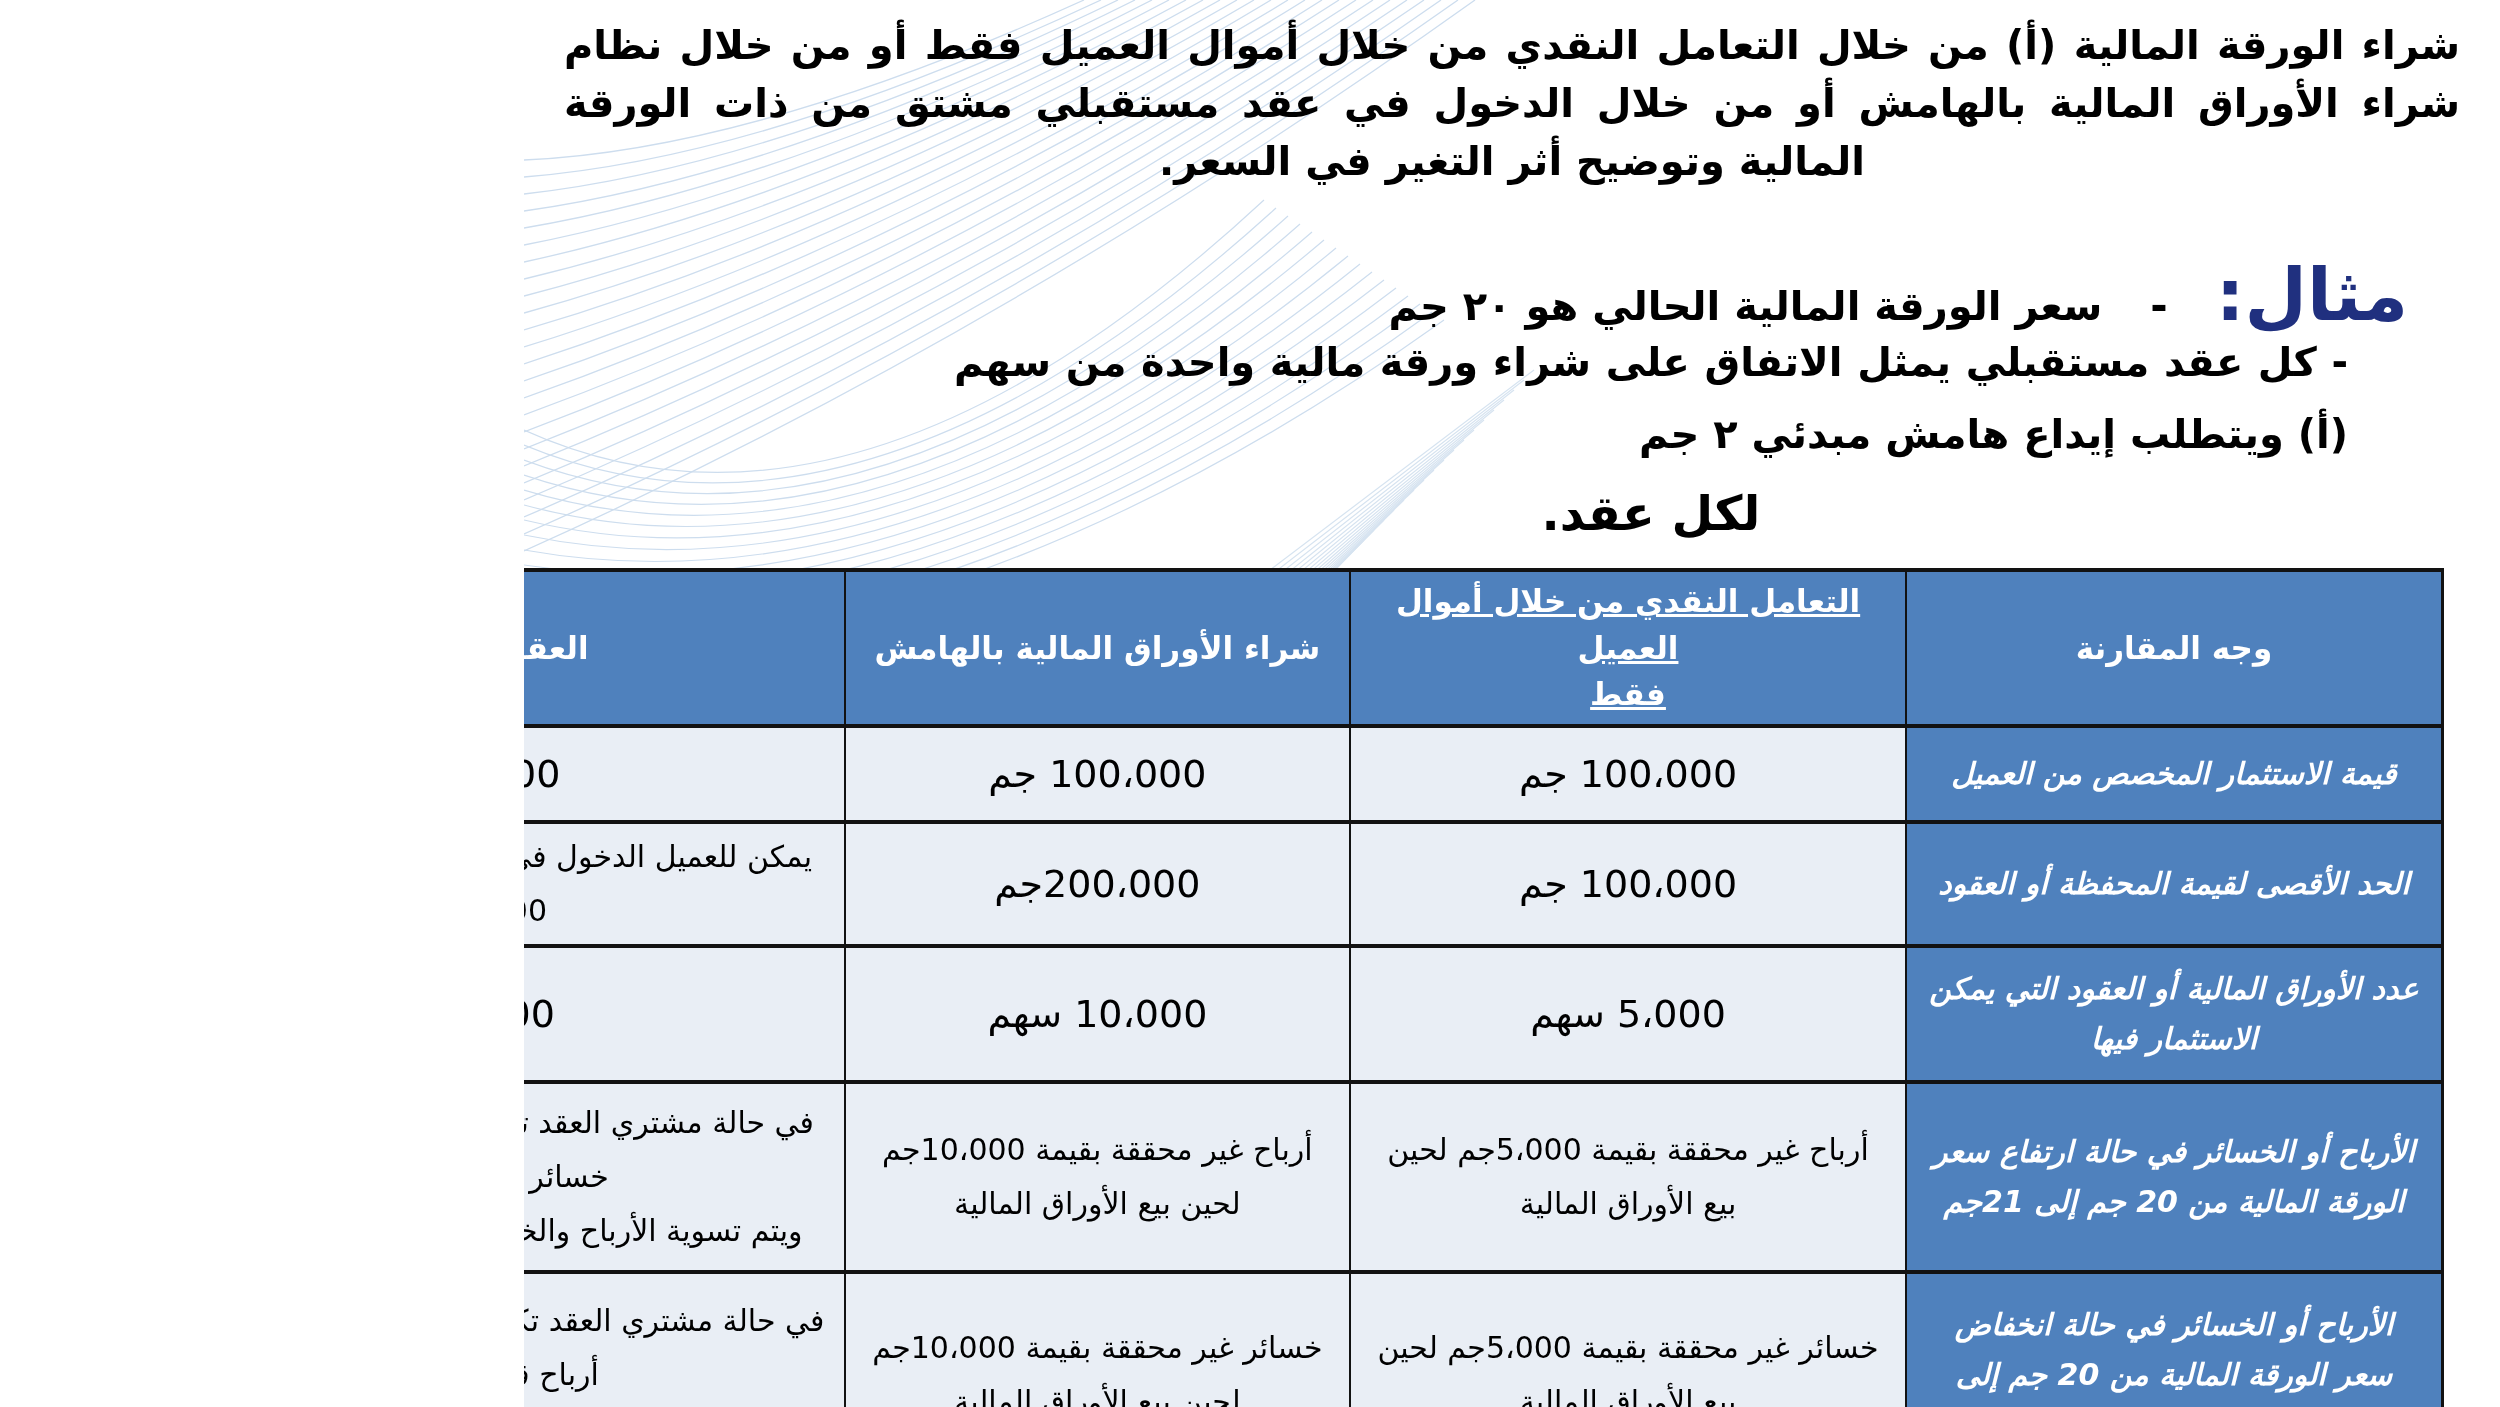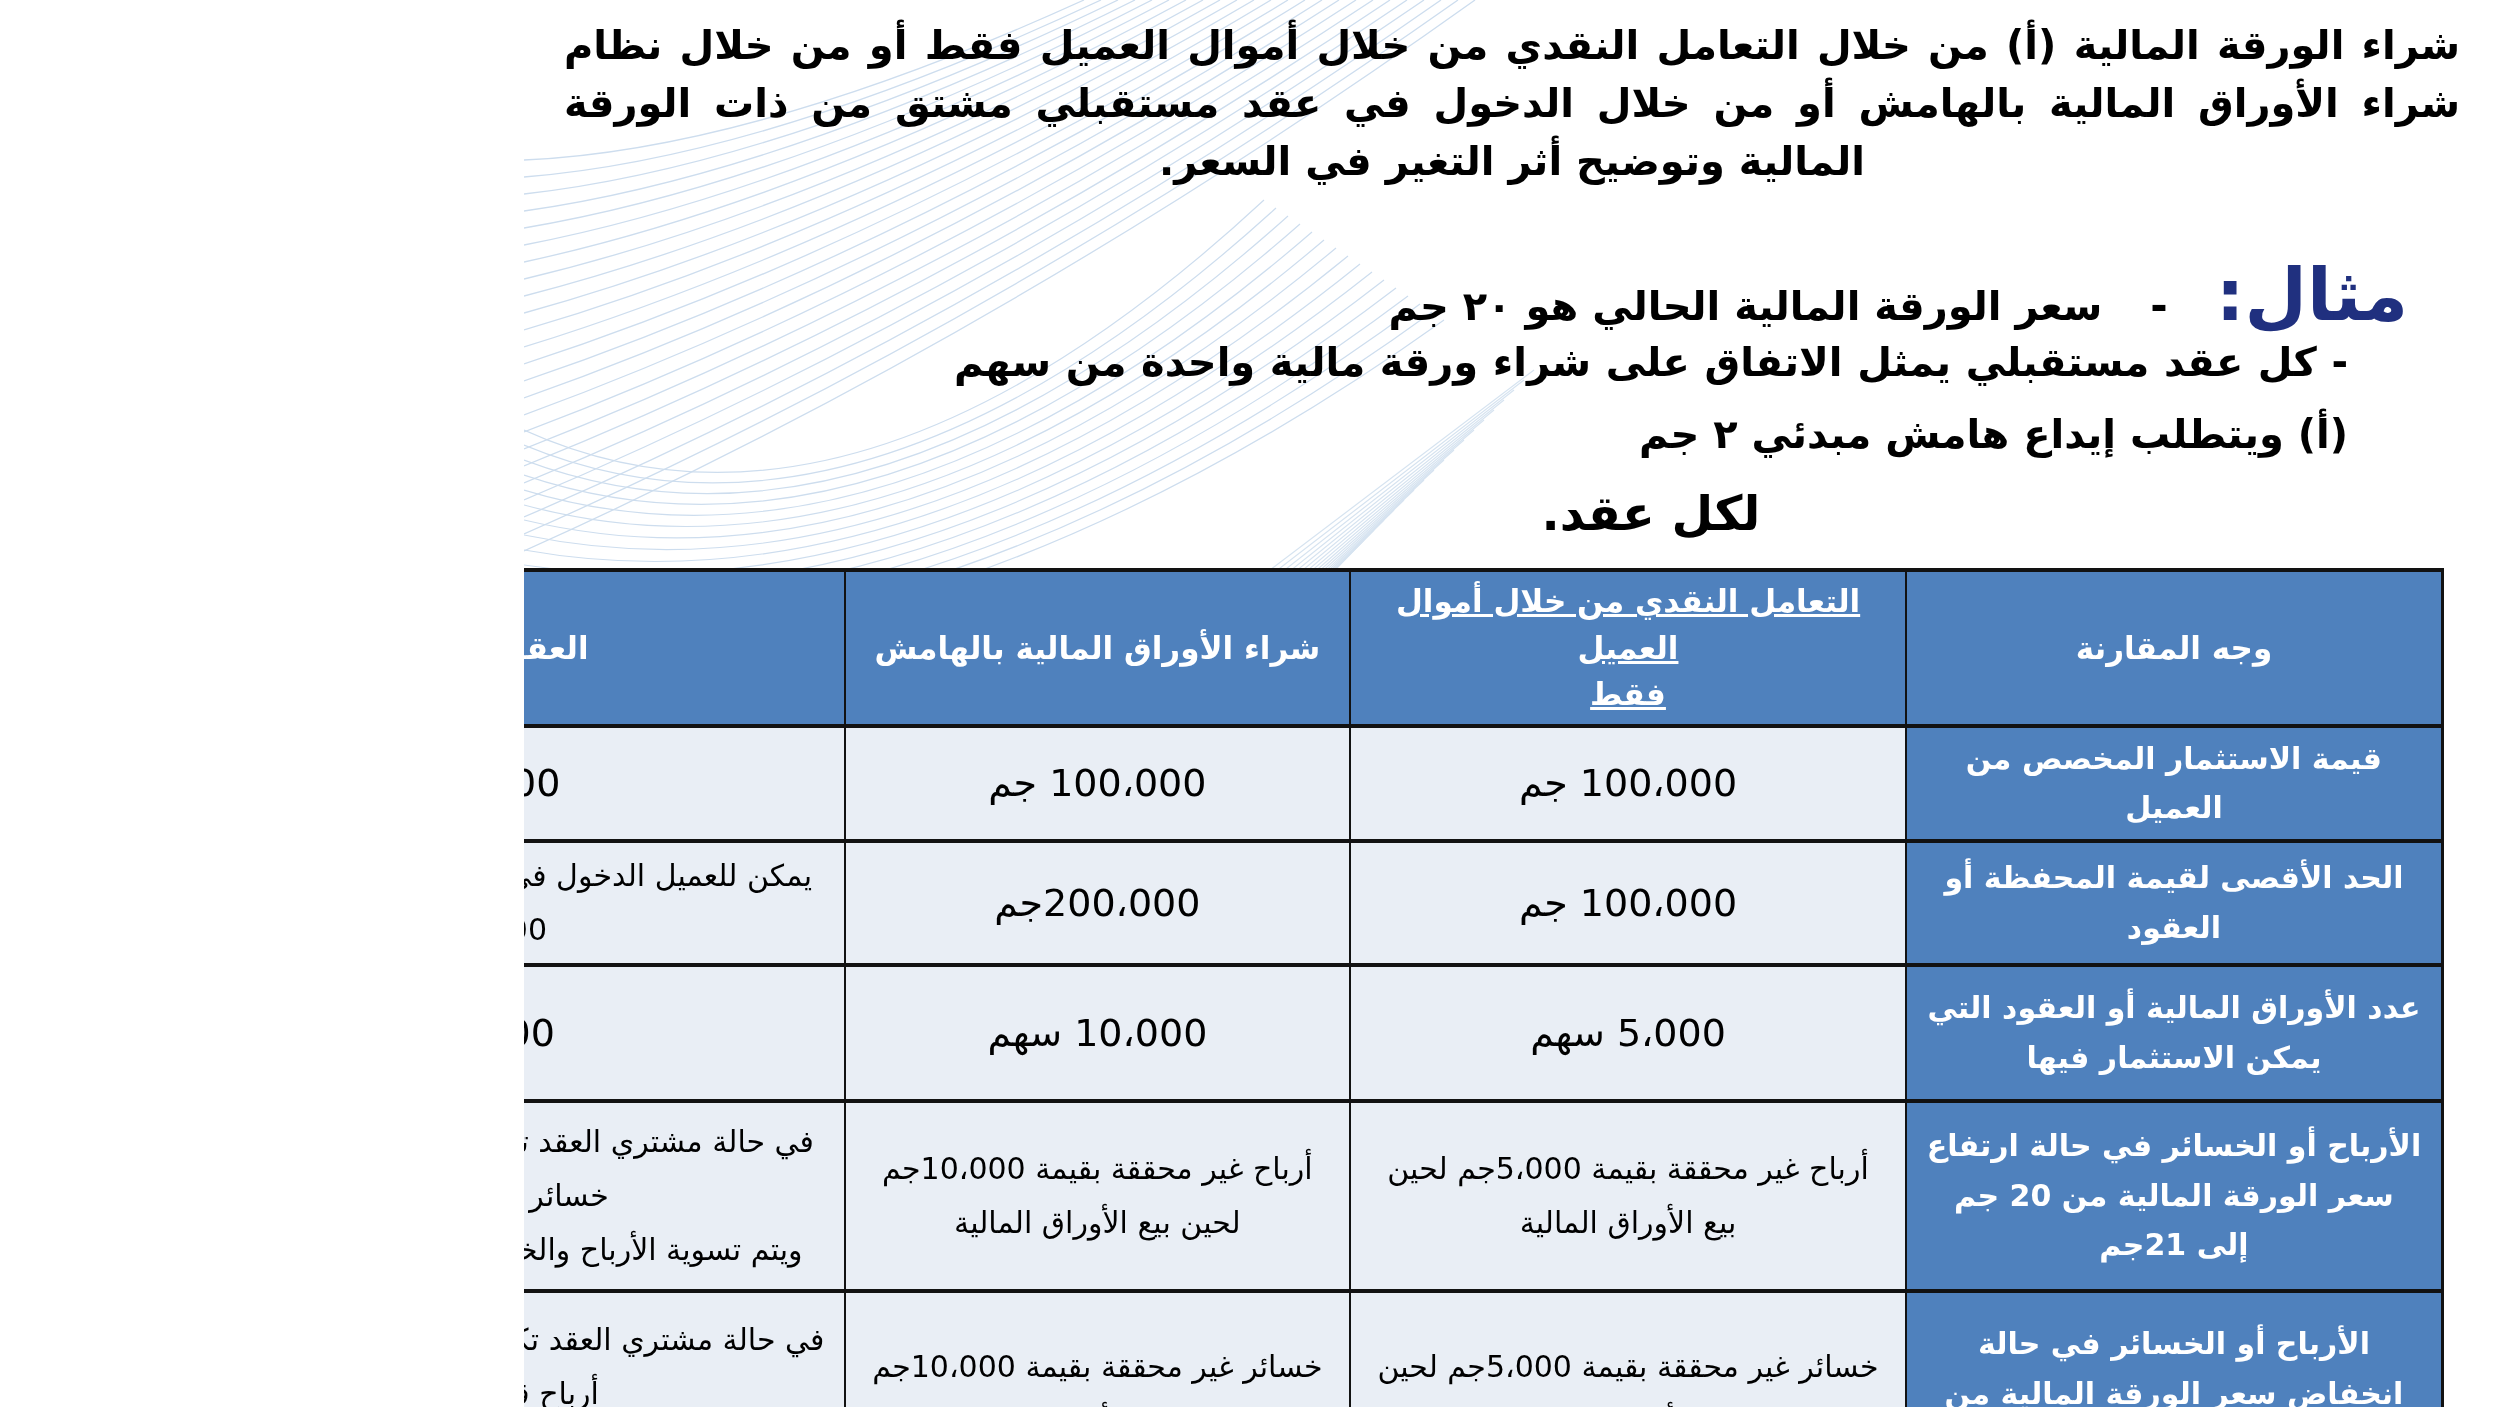--- a/index.html
+++ b/index.html
@@ -41,21 +41,21 @@
   .cmp-table th,.cmp-table td{
     border-left:2px solid #121212;border-right:2px solid #121212;
     border-top:4px solid #121212;border-bottom:4px solid #121212;
     text-align:center;vertical-align:middle;padding:6px 16px;
     overflow:hidden;
   }
   .cmp-table thead th{
     background:#4f81bd;color:#ffffff;font-weight:bold;font-size:31px;line-height:1.5;
   }
   .label-cell{
-    background:#4f81bd;color:#ffffff;font-weight:bold;font-size:30px;line-height:1.65;
+    background:#4f81bd;color:#ffffff;font-weight:bold;font-size:30px;line-height:1.65;font-style:italic;
   }
   .data-cell{background:#e9eef5;color:#000;}
   .num{font-size:38px;font-weight:400;}
   .long{font-size:30px;font-weight:400;line-height:1.8;}
   .prewrap{white-space:pre-line;}
   .u{text-decoration:underline;}
   .hdr-stack{display:block;}
 </style>
 </head>
 <body>

